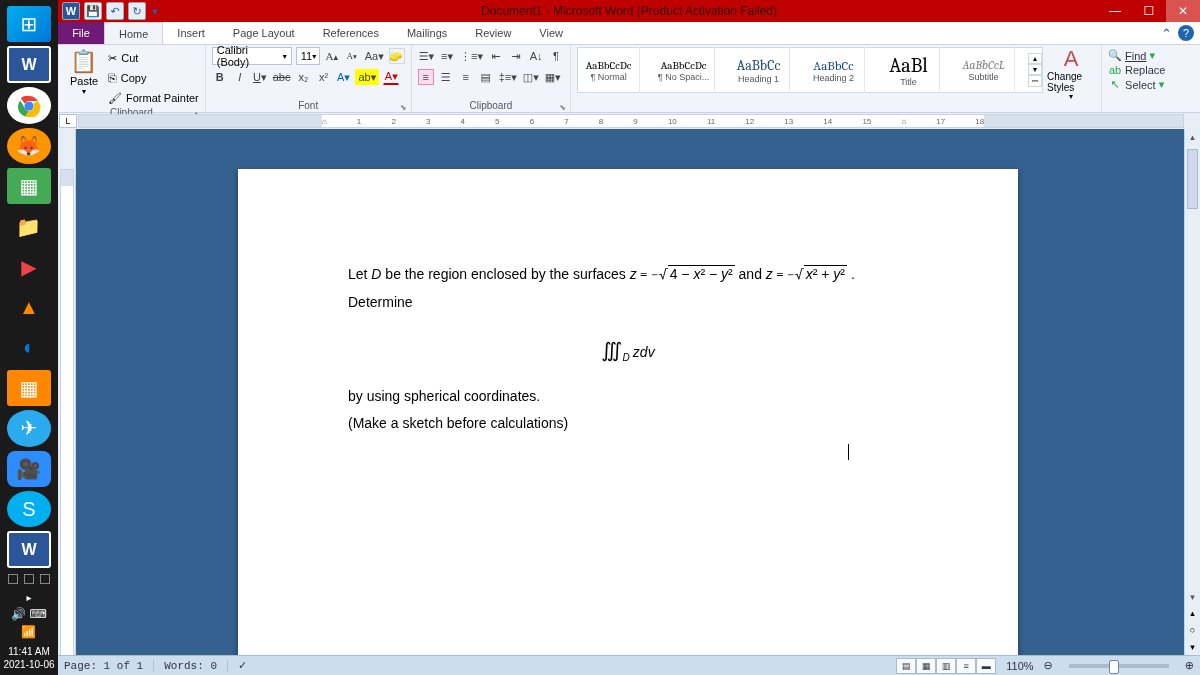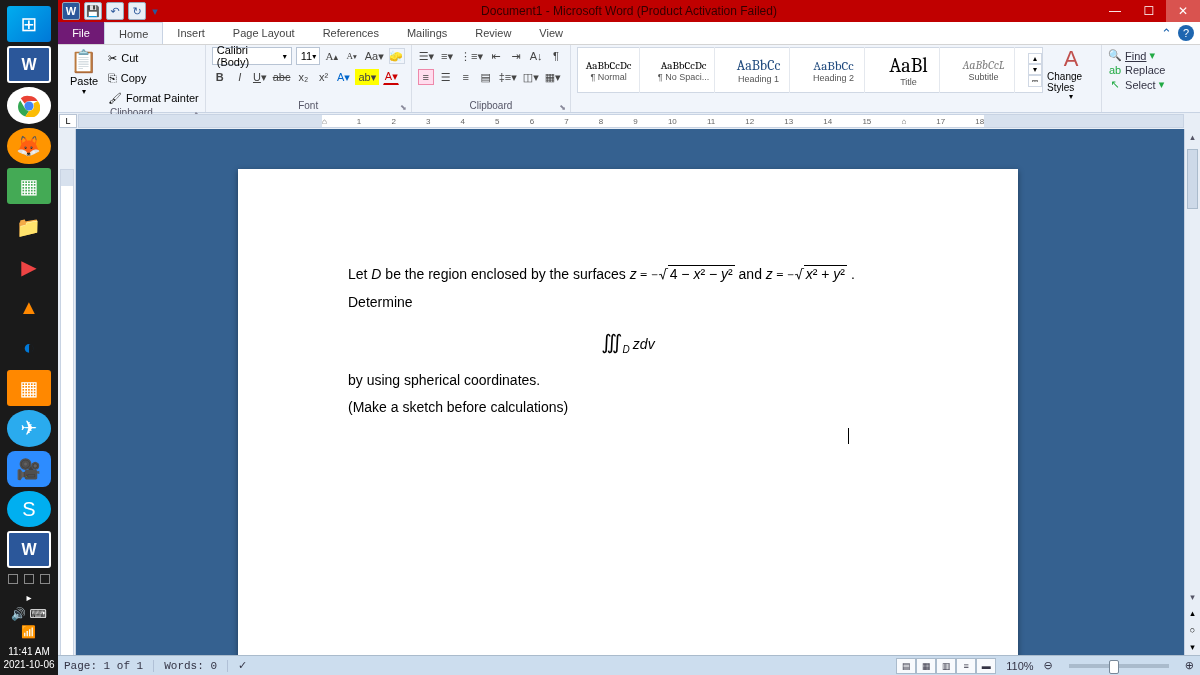--- a/index.html
+++ b/index.html
@@ -80,21 +80,21 @@
 
 
 .docarea { flex: 1; background: #356190; position: relative; overflow: hidden; }
 .vruler { position:absolute; left:0; top:0; width:18px; bottom:0; background:#e8eef6; border-right:1px solid #c8d3e3;}
 .vruler-inner{ position:absolute; left:2px; top:40px; width:14px; height:500px; background:#fff; border:1px solid #c8d3e3; font-size:8px; color:#666;}
 .vruler-inner::before{content:""; position:absolute; left:0; right:0; top:0; height:16px; background:#d7e1ee;}
 .page { position: absolute; left: 180px; top: 40px; width: 780px; height: 900px; background: #fff; box-shadow: 0 2px 6px rgba(0,0,0,.4); padding: 90px 110px; font-family: Arial, sans-serif; font-size: 14px; color: #000; line-height: 1.7; }
 .page p { margin: 4px 0; }
 .math { font-family: Cambria, "Times New Roman", serif; }
 .sqrt { border-top: 1px solid #000; padding: 0 2px;}
-.page .eq-center { text-align:center; margin: 10px 0; font-family: Cambria, serif;}
+.page .eq-center { text-align:center; margin: 18px 0; font-family: Cambria, serif;}
 .cursor-blink { display:inline-block; width:1px; height:16px; background:#000; vertical-align:middle; margin-left:500px;}
 .vscroll { position:absolute; right:0; top:0; width:16px; bottom:0; background:#e8eef6; border-left:1px solid #c8d3e3;}
 .vscroll .thumb{ position:absolute; left:2px; right:2px; top:20px; height:60px; background:#cdd9e8; border:1px solid #abc;}
 .vscroll .arr{ position:absolute; left:0; right:0; height:16px; display:flex; align-items:center; justify-content:center; font-size:9px; color:#556;}
 .nav-circles{position:absolute; right:0; bottom:0; width:16px; height:50px; display:flex; flex-direction:column; align-items:center; justify-content:space-around; background:#e8eef6; border-left:1px solid #c8d3e3; font-size:9px;}
 
 
 .statusbar { height: 20px; background: #cde; border-top: 1px solid #abc; display: flex; align-items: center; font-size: 11px; color: #334; padding: 0 6px; gap: 10px; }
 .statusbar .sb-item { border-right: 1px solid #b0c0d6; padding-right: 10px; font-family: Liberation Mono, monospace;}
 .statusbar .sb-spacer { flex:1; }

